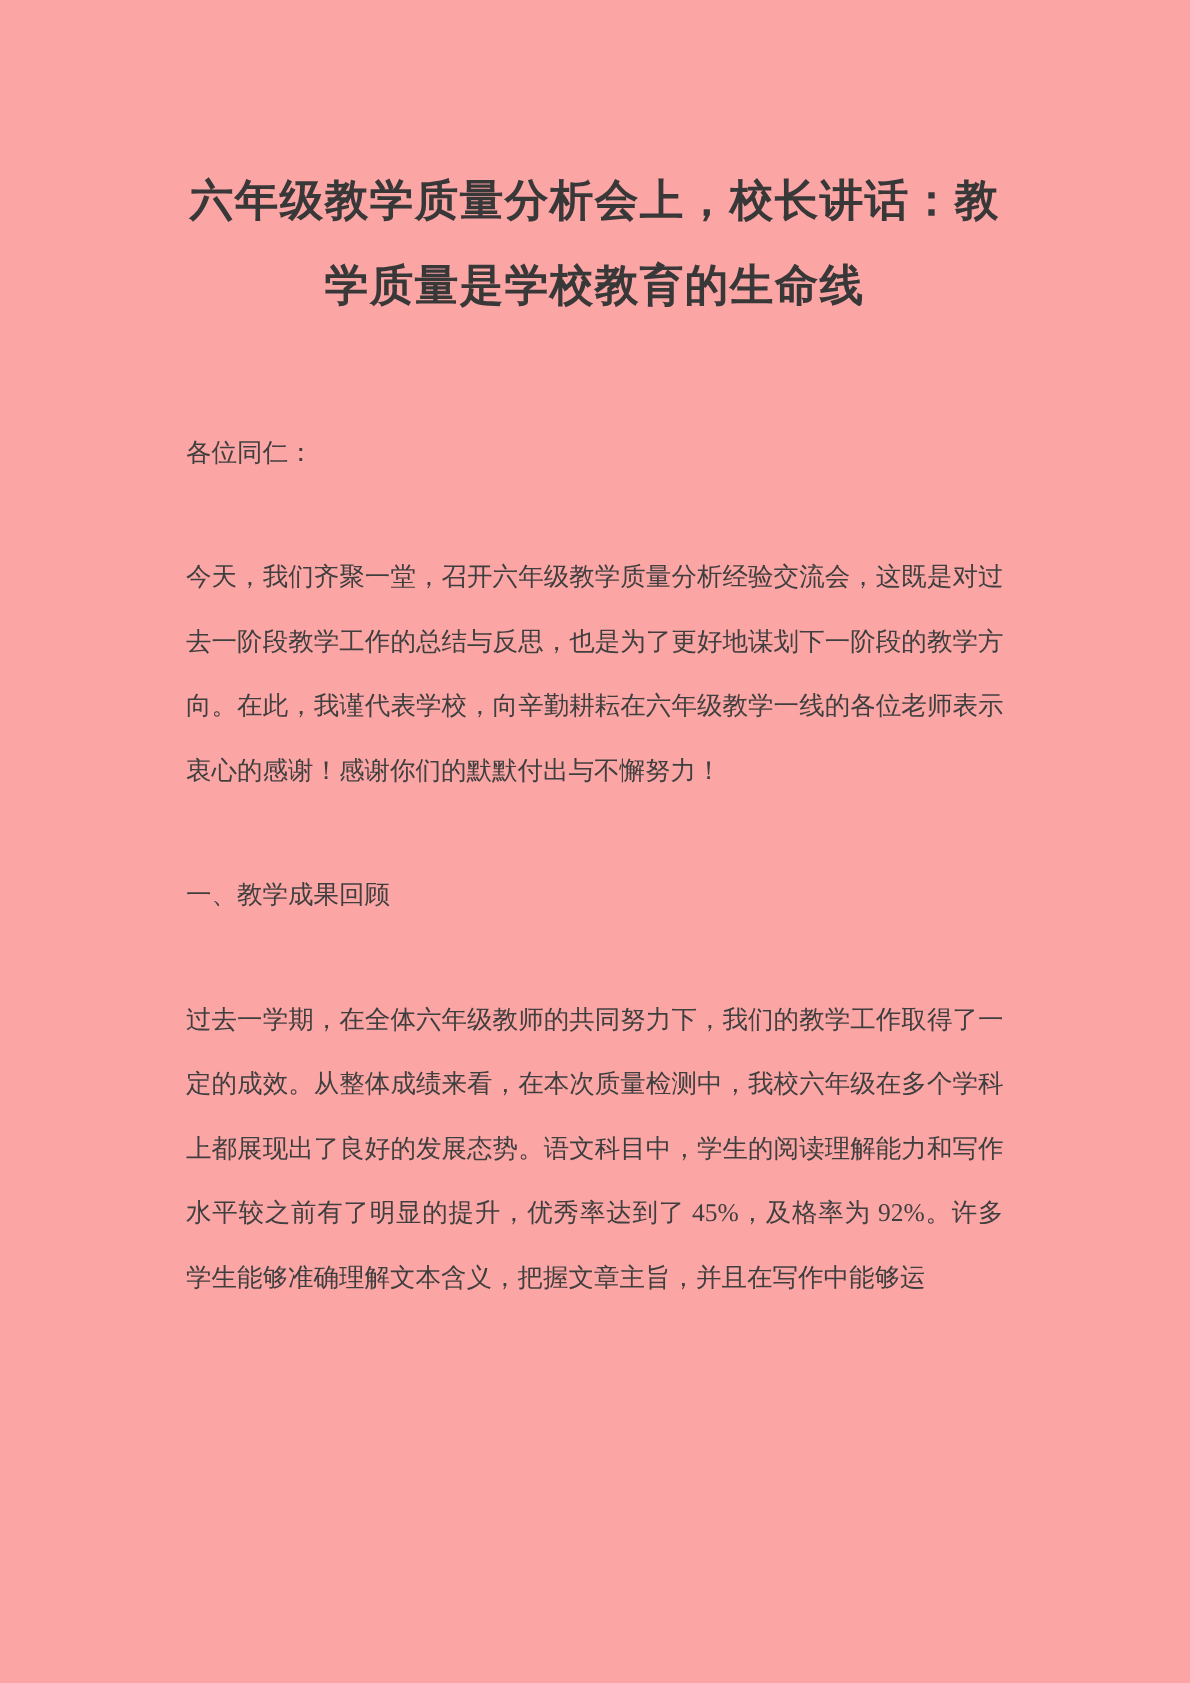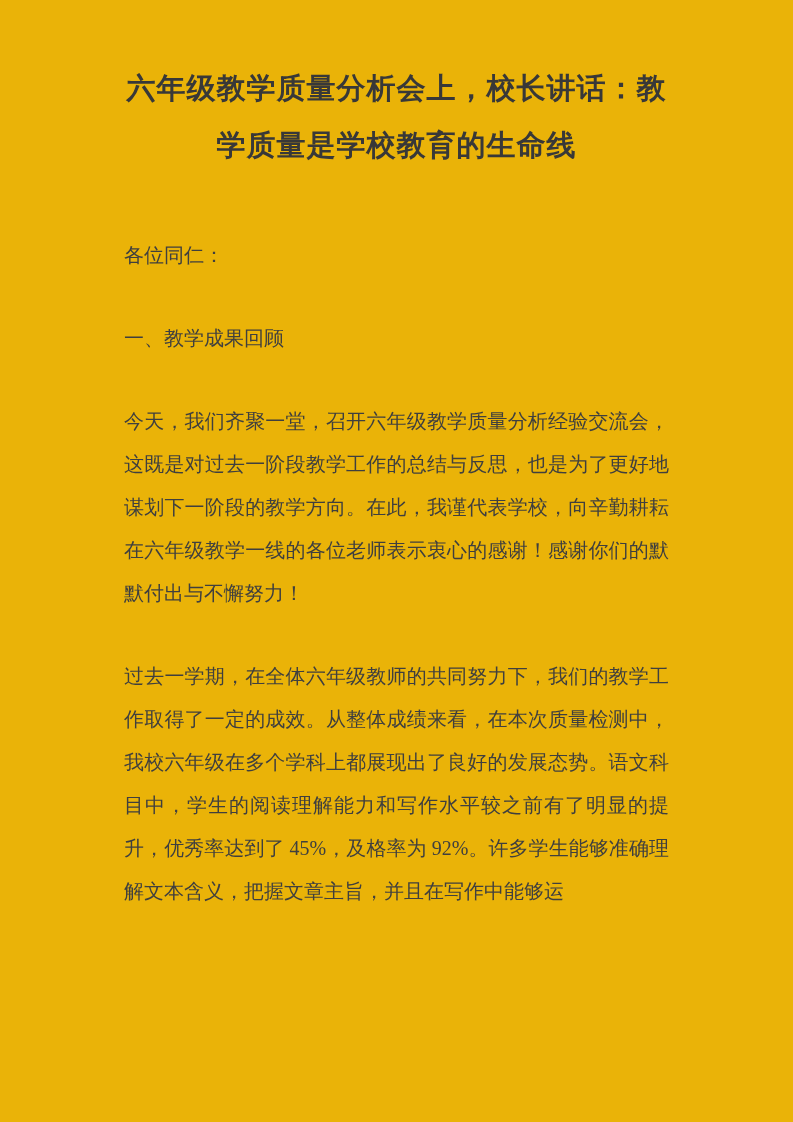--- a/index.html
+++ b/index.html
@@ -7,49 +7,49 @@
   body {
     font-family: "Liberation Serif", "DejaVu Serif", serif;
     width: 793px;
     height: 1122px;
     overflow: hidden;
   }
   .page {
     position: relative;
     width: 793px;
     height: 1122px;
-    background: #eab308;
-    padding: 60px 124px 0 124px;
+    background: #fca5a5;
+    padding: 106px 124px 0 124px;
   }
   .doc-title {
     font-size: 29px;
     font-weight: bold;
     line-height: 57px;
     text-align: center;
     color: #383838;
     letter-spacing: 1px;
     margin-bottom: 60px;
   }
   .para {
-    font-size: 20px;
+    font-size: 17px;
     line-height: 43px;
     color: #3f3f3f;
     text-align: justify;
     margin-bottom: 40px;
     word-break: break-all;
   }
   .para:last-child { margin-bottom: 0; }
 </style>
 </head>
 <body>
 
 <div class="page">
   <h1 class="doc-title">六年级教学质量分析会上，校长讲话：教学质量是学校教育的生命线</h1>
 
   <p class="para">各位同仁：</p>
 
 
+  <p class="para">今天，我们齐聚一堂，召开六年级教学质量分析经验交流会，这既是对过去一阶段教学工作的总结与反思，也是为了更好地谋划下一阶段的教学方向。在此，我谨代表学校，向辛勤耕耘在六年级教学一线的各位老师表示衷心的感谢！感谢你们的默默付出与不懈努力！</p>
+
   <p class="para">一、教学成果回顾</p>
-
-  <p class="para">今天，我们齐聚一堂，召开六年级教学质量分析经验交流会，这既是对过去一阶段教学工作的总结与反思，也是为了更好地谋划下一阶段的教学方向。在此，我谨代表学校，向辛勤耕耘在六年级教学一线的各位老师表示衷心的感谢！感谢你们的默默付出与不懈努力！</p>
 
   <p class="para">过去一学期，在全体六年级教师的共同努力下，我们的教学工作取得了一定的成效。从整体成绩来看，在本次质量检测中，我校六年级在多个学科上都展现出了良好的发展态势。语文科目中，学生的阅读理解能力和写作水平较之前有了明显的提升，优秀率达到了 45%，及格率为 92%。许多学生能够准确理解文本含义，把握文章主旨，并且在写作中能够运</p>
 </div>
 
 </body></html>

